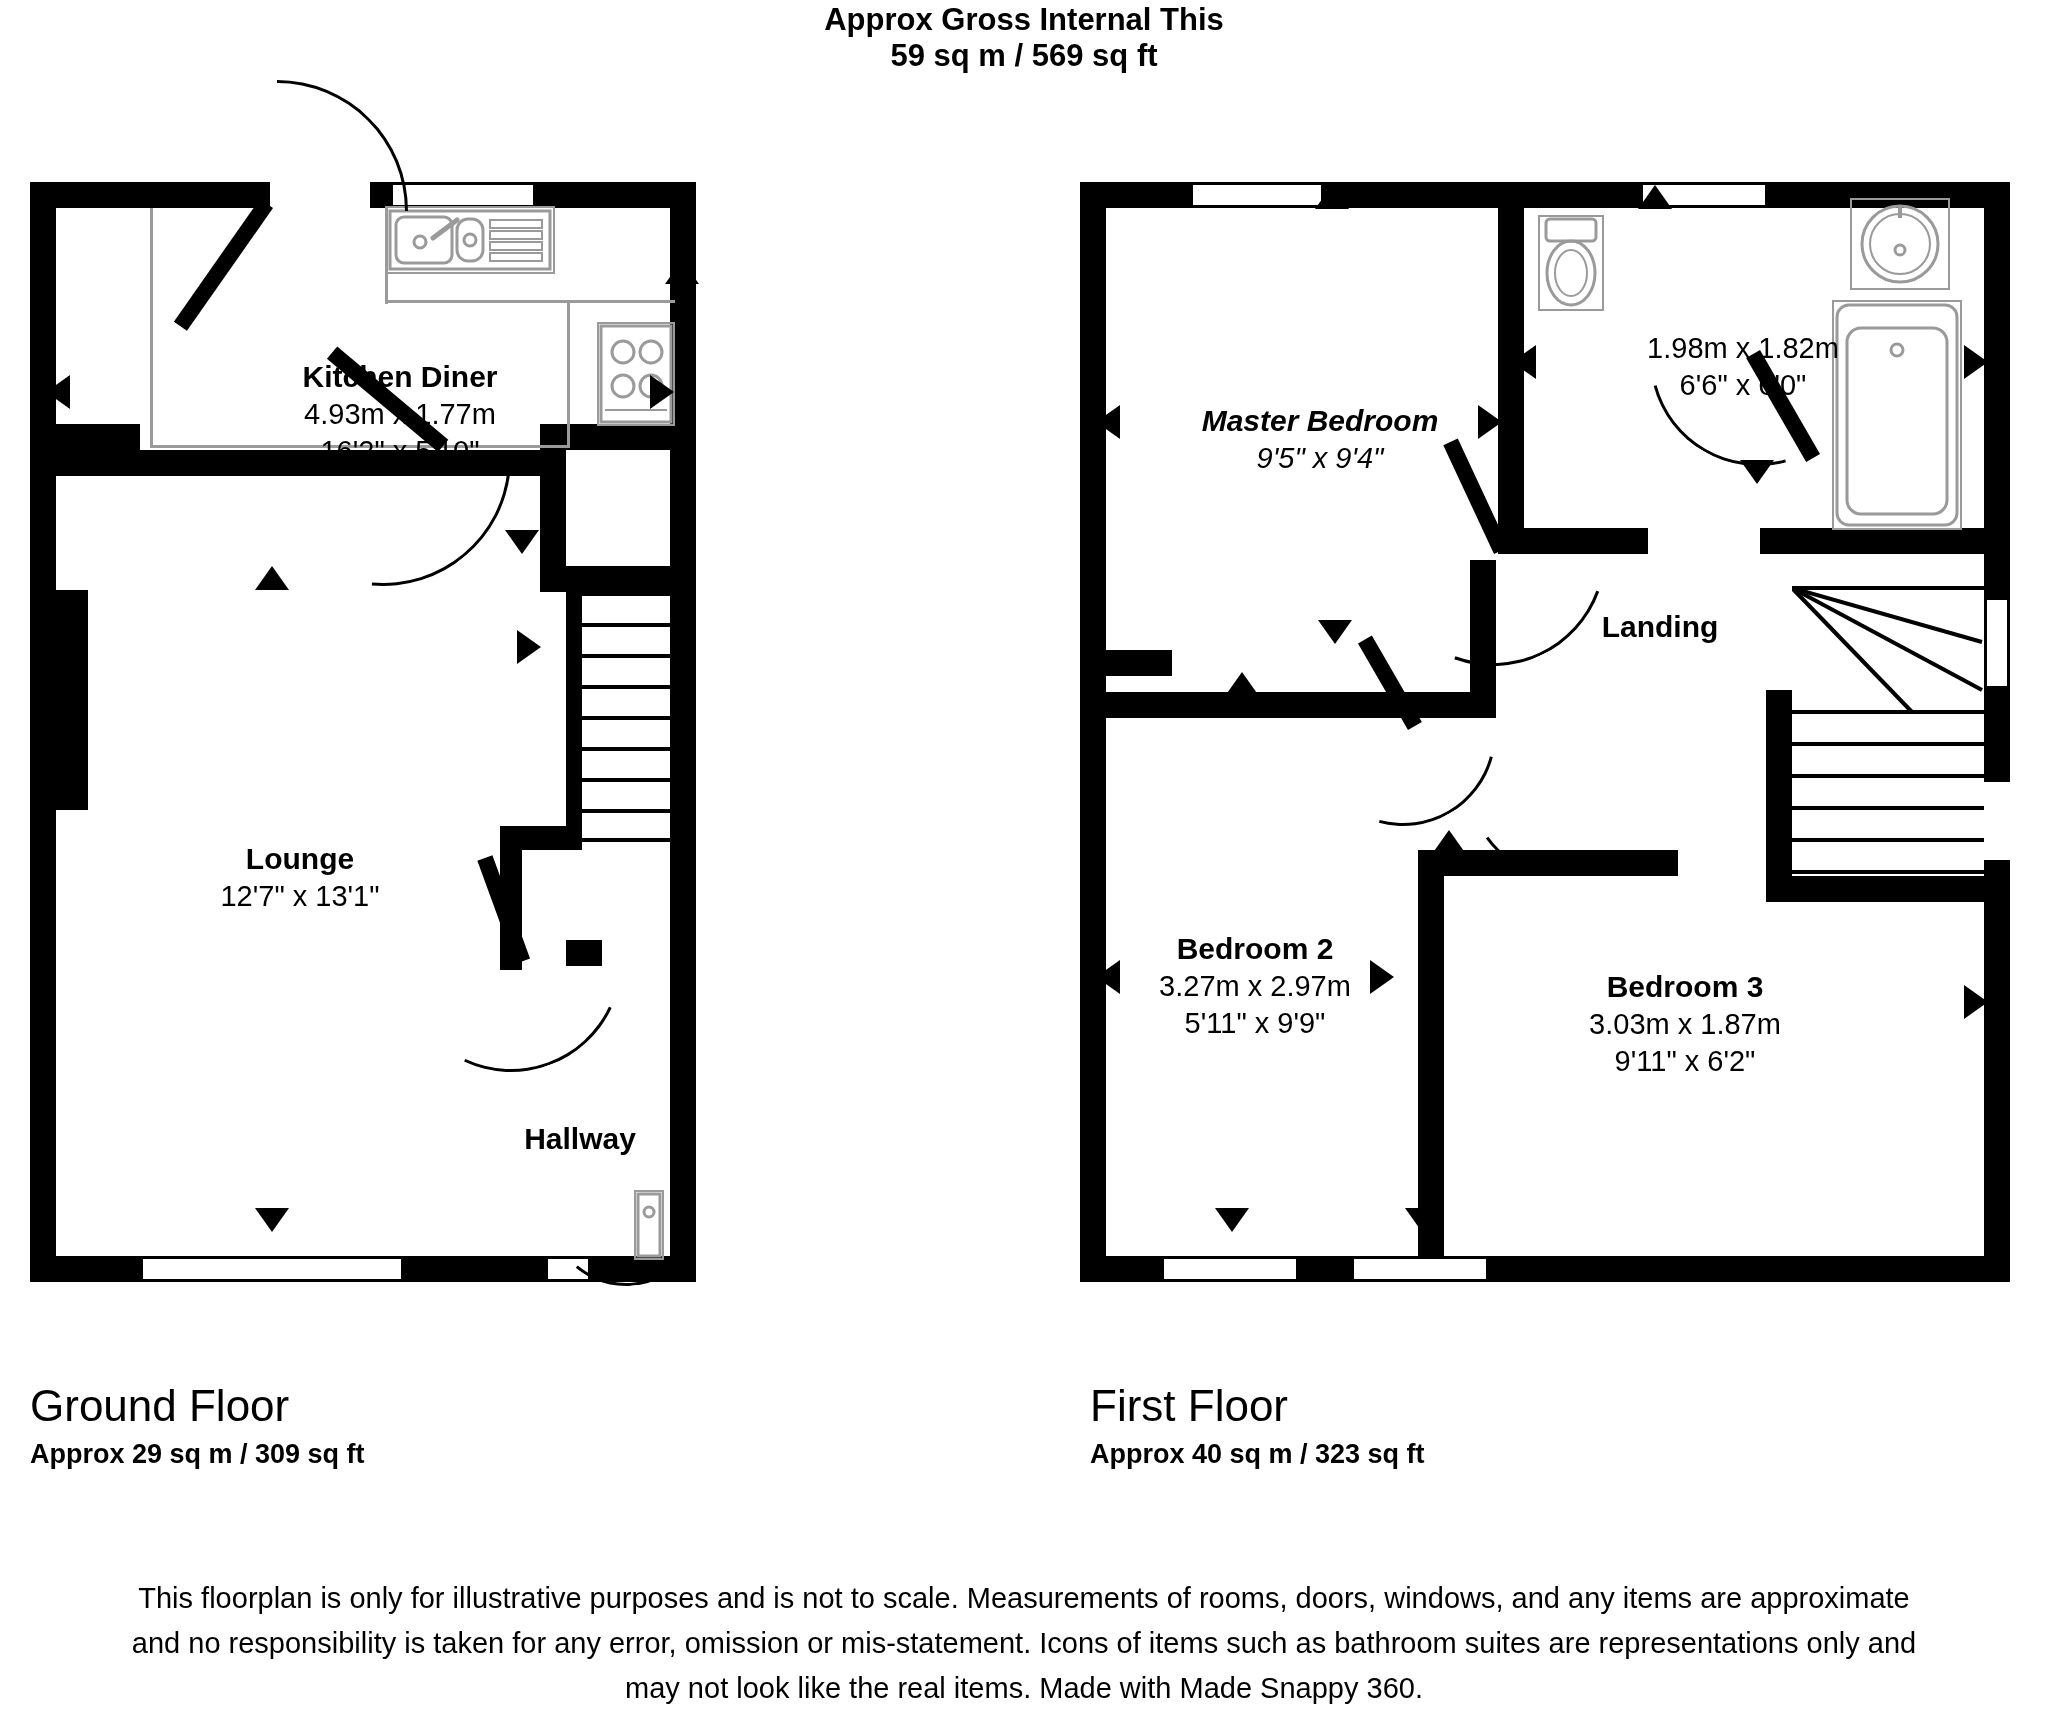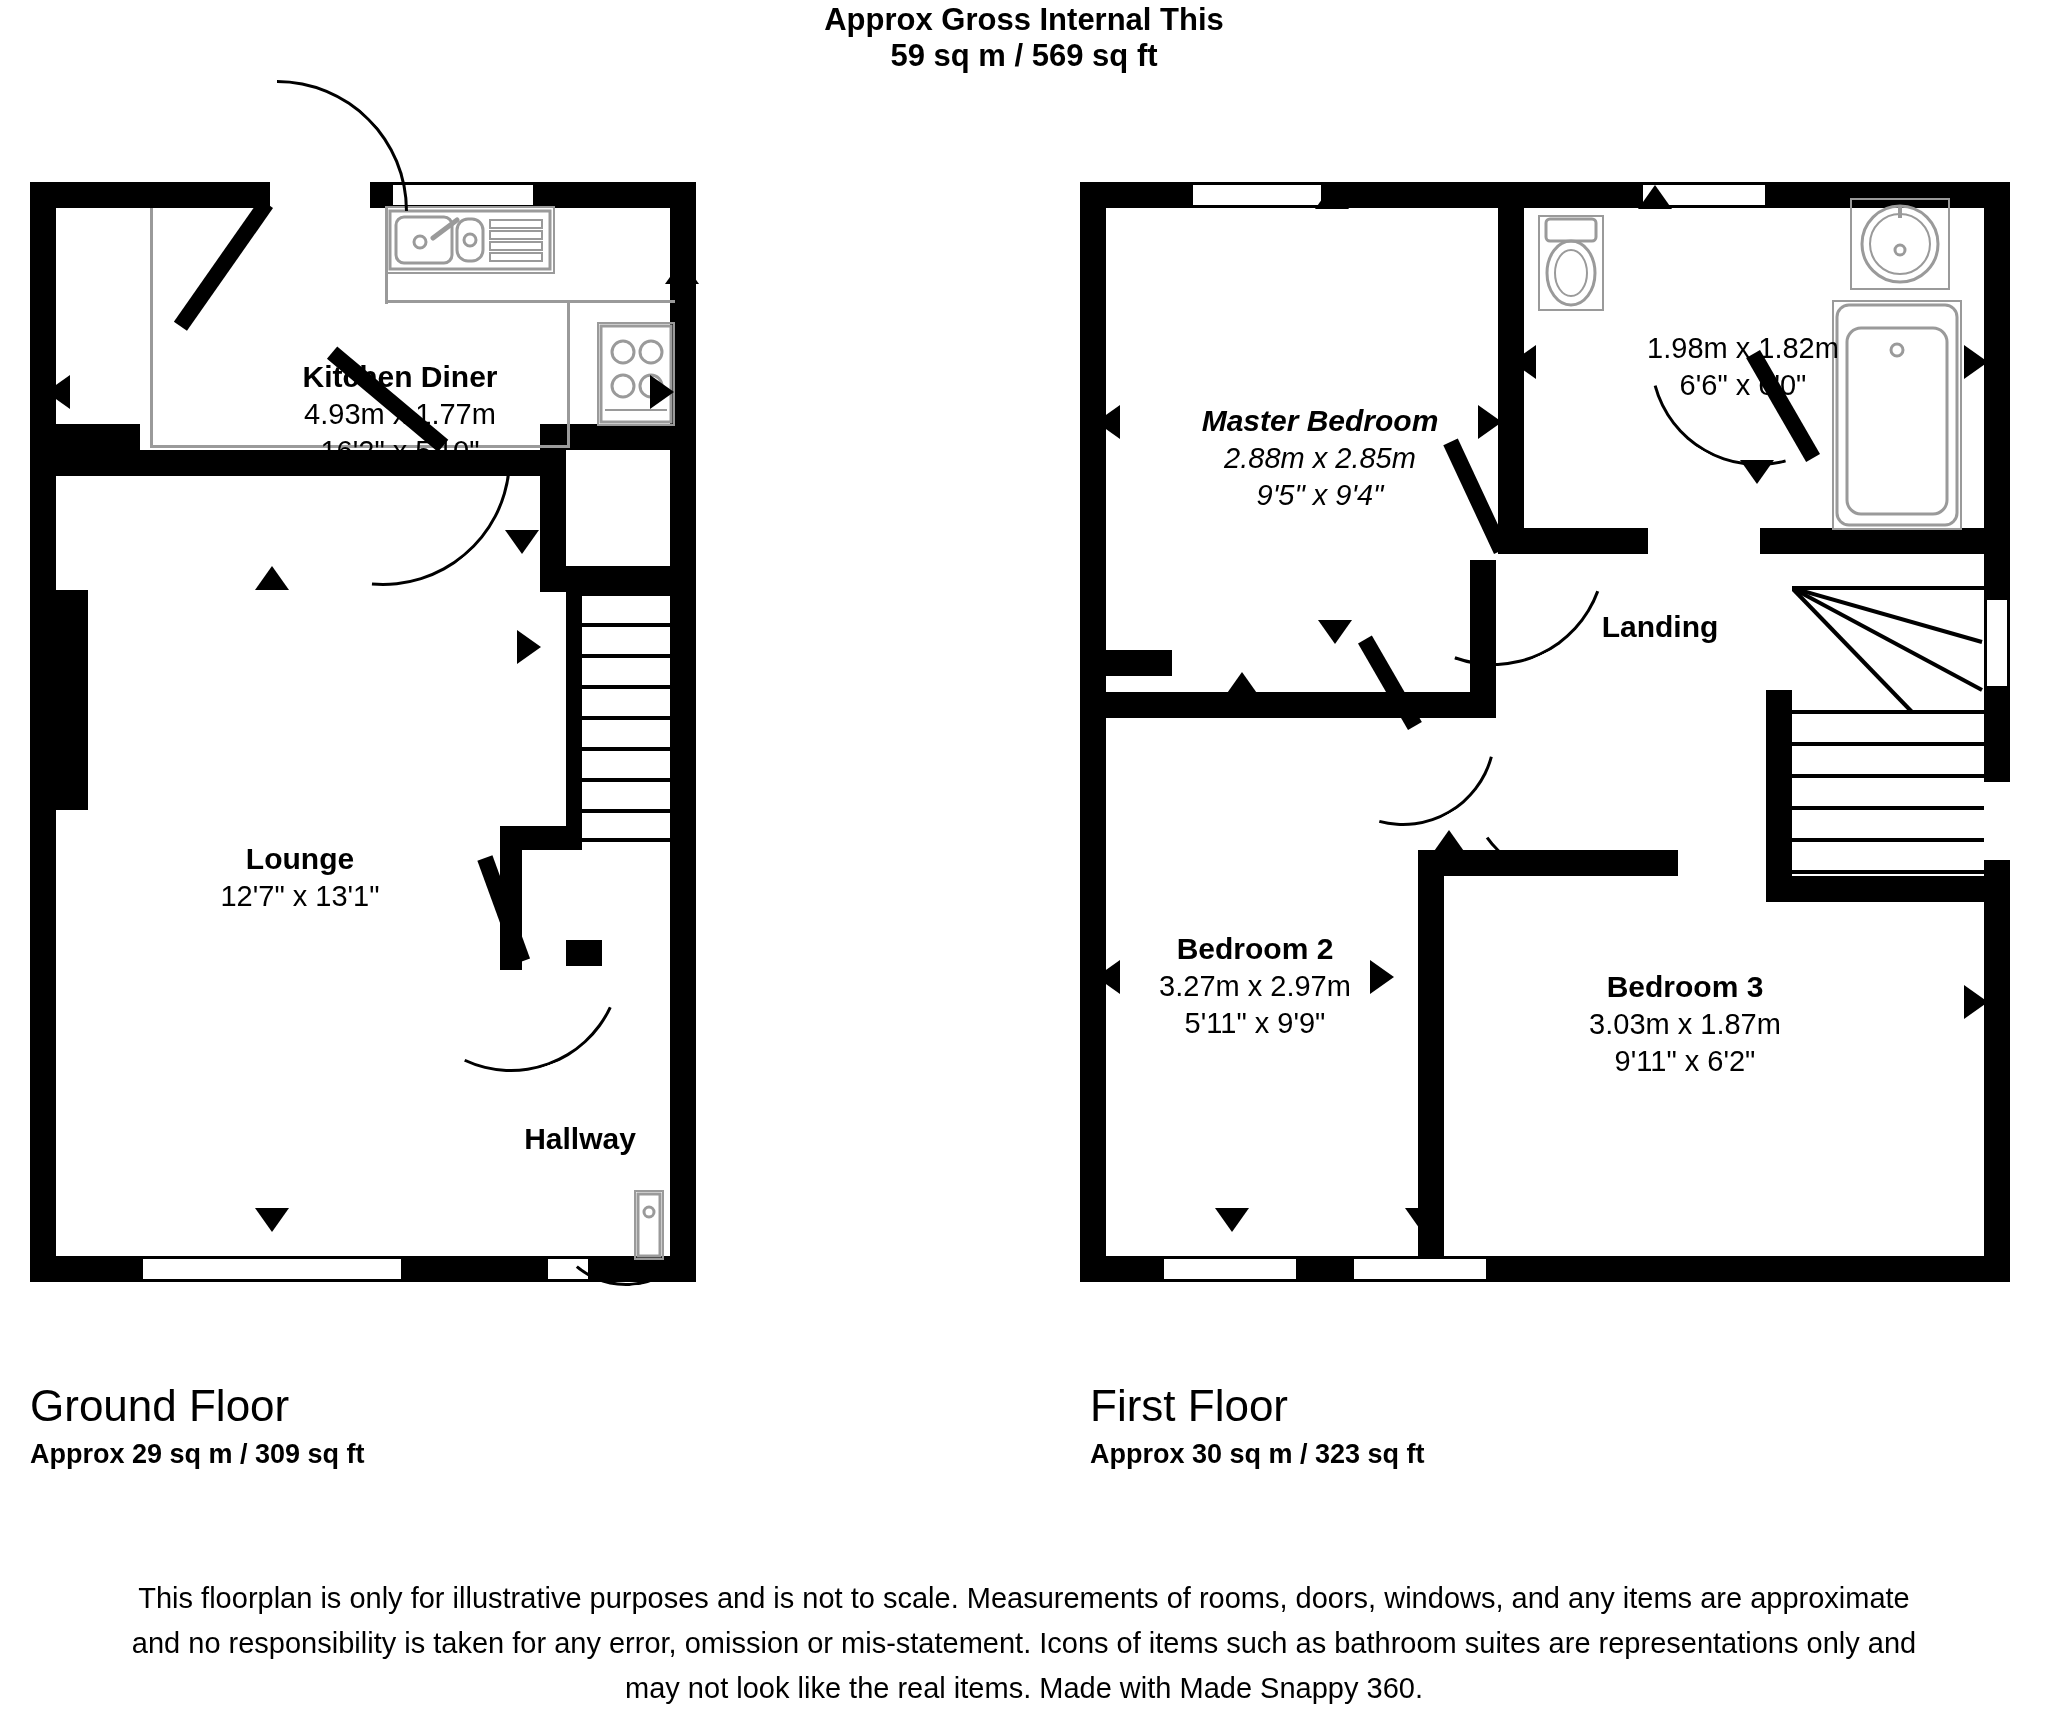--- a/index.html
+++ b/index.html
@@ -268,21 +268,20 @@
   <div class="ar up" style="left:165px;top:672px;"></div>
   <div class="ar up" style="left:372px;top:830px;"></div>
   <div class="ar lf" style="left:36px;top:960px;"></div>
   <div class="ar rt" style="left:310px;top:960px;"></div>
   <div class="ar rt" style="left:904px;top:985px;"></div>
   <div class="ar dn" style="left:155px;top:1208px;"></div>
   <div class="ar dn" style="left:345px;top:1208px;"></div>
 
   <div class="lab" style="left:60px;top:402px;width:400px;font-style:italic;">
     <div class="nm">Master Bedroom</div>
-    <div class="dm">2.88m x 2.85m</div>
     <div class="dm">9'5" x 9'4"</div>
   </div>
 
   <div class="lab" style="left:448px;top:330px;width:470px;">
     <div class="dm">1.98m x 1.82m</div>
     <div class="dm">6'6" x 6'0"</div>
   </div>
 
   <div class="lab" style="left:450px;top:608px;width:300px;">
     <div class="nm">Landing</div>
@@ -301,20 +300,20 @@
   </div>
 </div>
 
 <div class="fcap" style="left:30px;top:1378px;width:700px;">
   <div class="t">Ground Floor</div>
   <div class="s">Approx 29 sq m / 309 sq ft</div>
 </div>
 
 <div class="fcap" style="left:1090px;top:1378px;width:700px;">
   <div class="t">First Floor</div>
-  <div class="s">Approx 30 sq m / 323 sq ft</div>
+  <div class="s">Approx 40 sq m / 323 sq ft</div>
 </div>
 
 <div class="disc">
   <span>This floorplan is only for illustrative purposes and is not to scale. Measurements of rooms, doors, windows, and any items are approximate</span>
   <span>and no responsibility is taken for any error, omission or mis-statement. Icons of items such as bathroom suites are representations only and</span>
   <span>may not look like the real items. Made with Made Snappy 360.</span>
 </div>
 
 </body></html>

